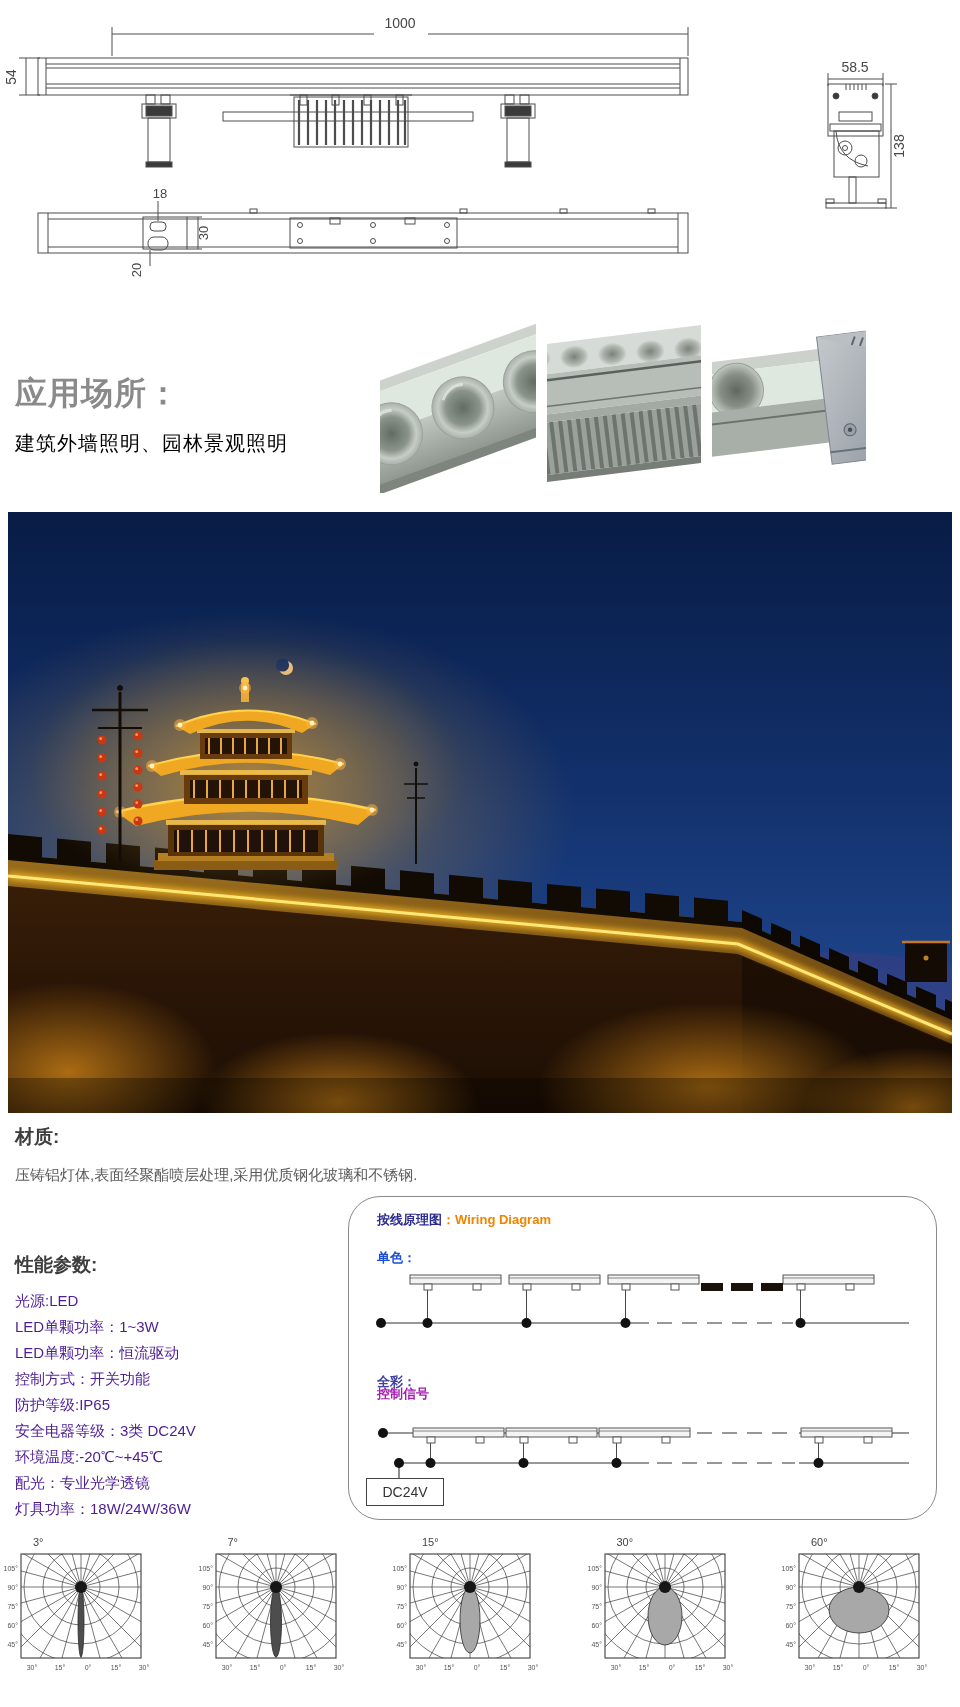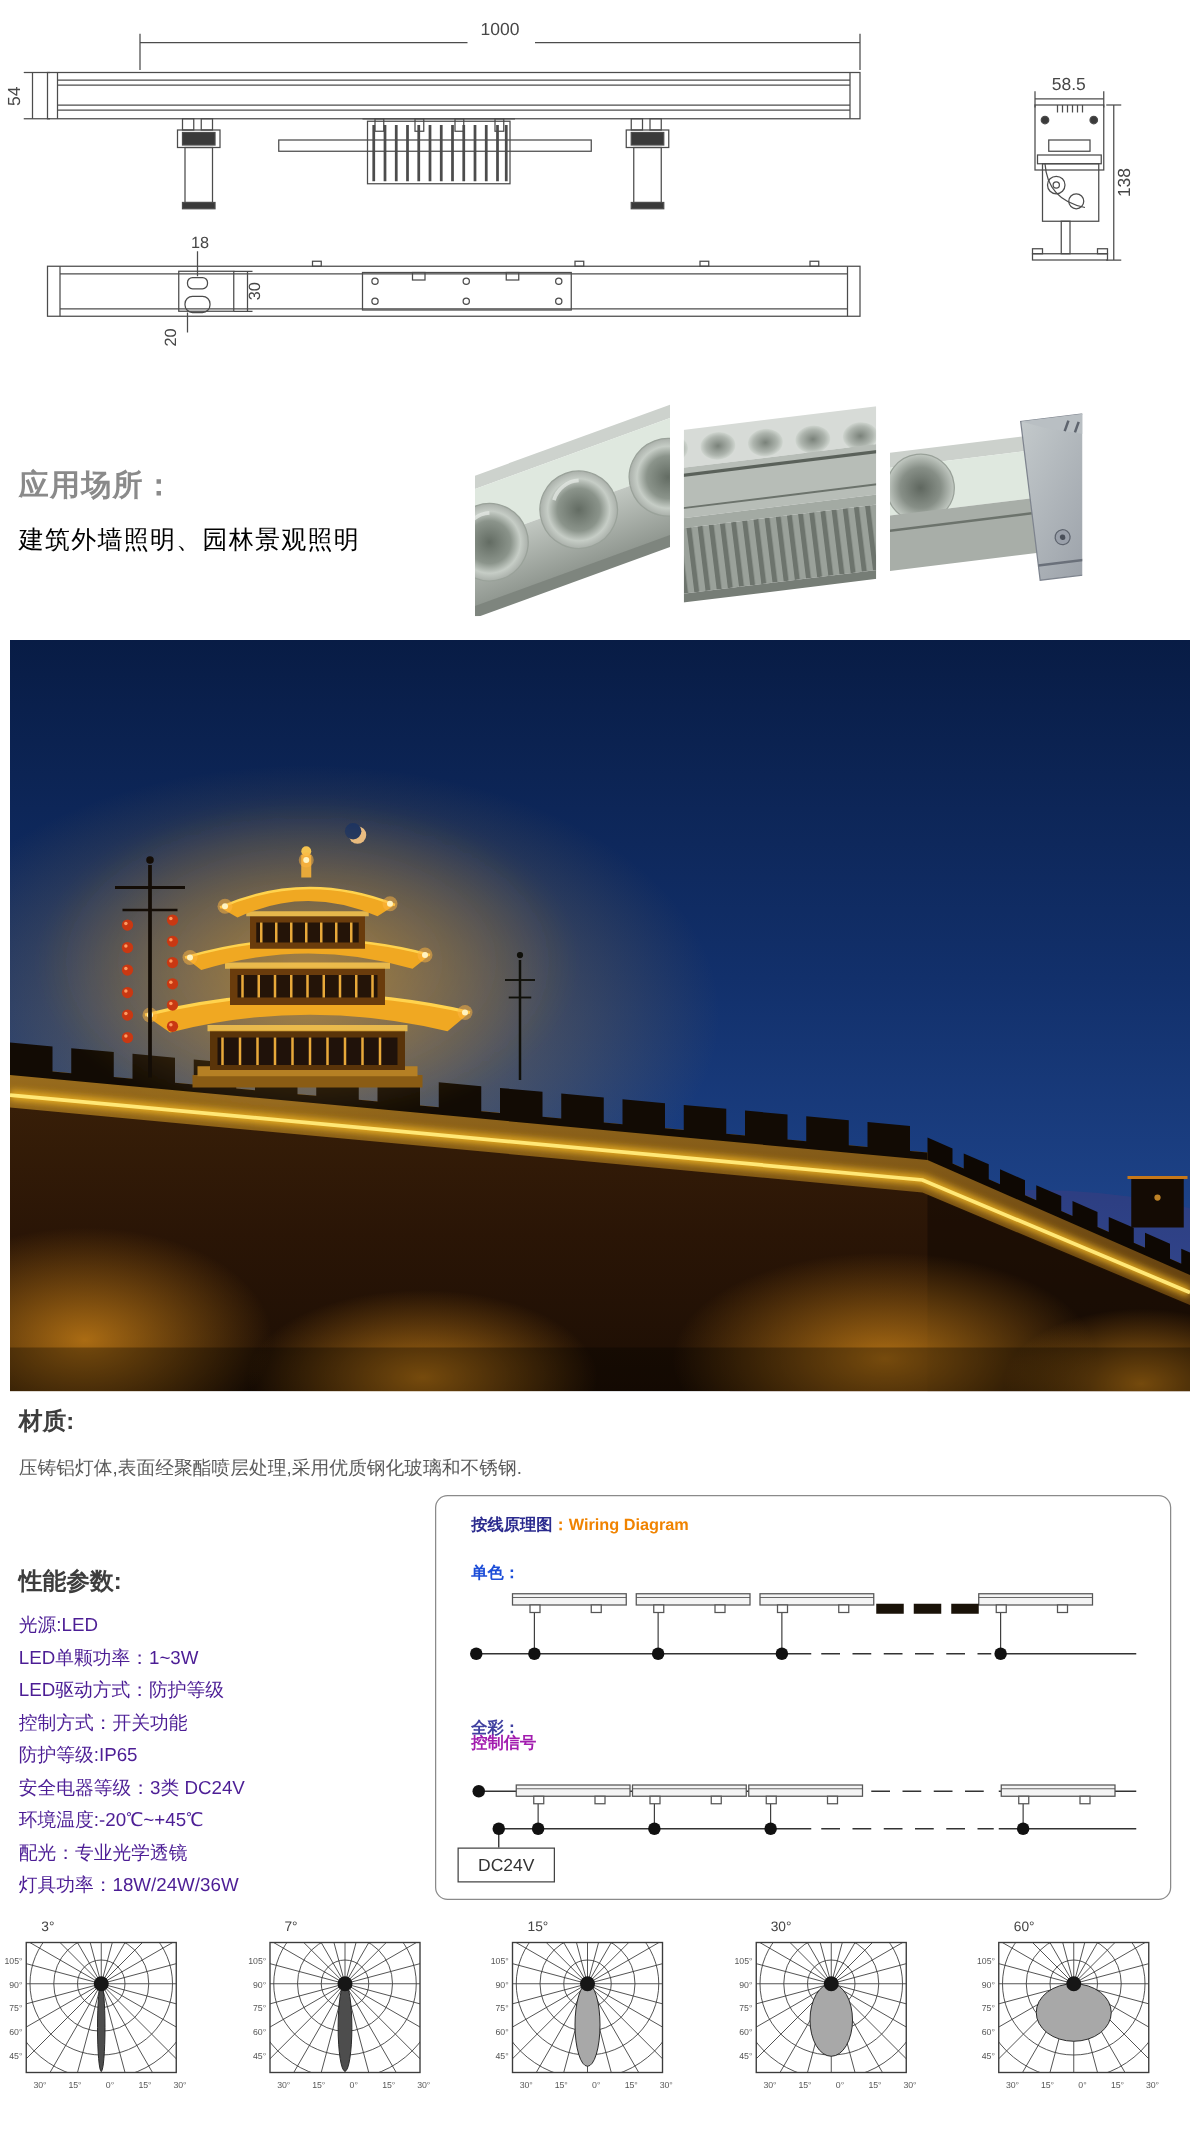--- a/index.html
+++ b/index.html
@@ -1,25 +1,25 @@
 <!DOCTYPE html>
 <html><head>
 <meta charset="utf-8">
 <style>
   html,body{margin:0;padding:0;background:#fff;}
   body{width:960px;height:1707px;position:relative;overflow:hidden;
        font-family:"Liberation Sans",sans-serif;color:#555;}
   .abs{position:absolute;}
   svg text{font-family:"Liberation Sans",sans-serif;}
-  .app-title{font-size:24px;font-weight:bold;color:#8a8a8a;letter-spacing:1px;}
+  .app-title{font-size:32px;font-weight:bold;color:#8a8a8a;letter-spacing:1px;}
   .app-desc{font-size:20px;color:#000000;letter-spacing:1px;}
   .sec-title{font-size:19px;font-weight:bold;color:#3d3d3d;}
   .body-line{font-size:15px;color:#5a5a5a;line-height:26px;white-space:nowrap;}
   .spec-line{font-size:15px;color:#4c1d95;white-space:nowrap;}
-  .wiring-box{border:1.5px solid #8a8a8a;border-radius:10px;background:#fff;}
+  .wiring-box{border:1.5px solid #8a8a8a;border-radius:32px;background:#fff;}
   .wire-label{font-size:13px;font-weight:bold;}
   .dc-box{border:1.2px solid #444;color:#333;font-size:14px;
           display:flex;align-items:center;justify-content:center;background:#fff;}
   .chart-title{font-size:11px;color:#444;}
   .tile{background:#fff;overflow:hidden;}
 </style>
 </head>
 <body>
 
 <svg class="abs" style="left:0;top:0" width="960" height="285" viewBox="0 0 960 285">
@@ -432,21 +432,21 @@
 
 <div class="abs" style="left:15px;top:1124px">
   <div class="sec-title">材质:</div>
   <div class="body-line" style="margin-top:12px">压铸铝灯体,表面经聚酯喷层处理,采用优质钢化玻璃和不锈钢.</div>
 </div>
 
 <div class="abs" style="left:15px;top:1252px">
   <div class="sec-title">性能参数:</div>
   <div class="spec-line" style="margin-top:10px;line-height:26px">光源:LED</div>
   <div class="spec-line" style="line-height:26px">LED单颗功率：1~3W</div>
-  <div class="spec-line" style="line-height:26px">LED驱动方式：防护等级</div>
+  <div class="spec-line" style="line-height:26px">LED单颗功率：恒流驱动</div>
   <div class="spec-line" style="line-height:26px">控制方式：开关功能</div>
   <div class="spec-line" style="line-height:26px">防护等级:IP65</div>
   <div class="spec-line" style="line-height:26px">安全电器等级：3类 DC24V</div>
   <div class="spec-line" style="line-height:26px">环境温度:-20℃~+45℃</div>
   <div class="spec-line" style="line-height:26px">配光：专业光学透镜</div>
   <div class="spec-line" style="line-height:26px">灯具功率：18W/24W/36W</div>
 </div>
 
 <div class="abs wiring-box" style="left:348px;top:1196px;width:587px;height:322px">
   <div class="abs wire-label" style="left:28px;top:14px">

